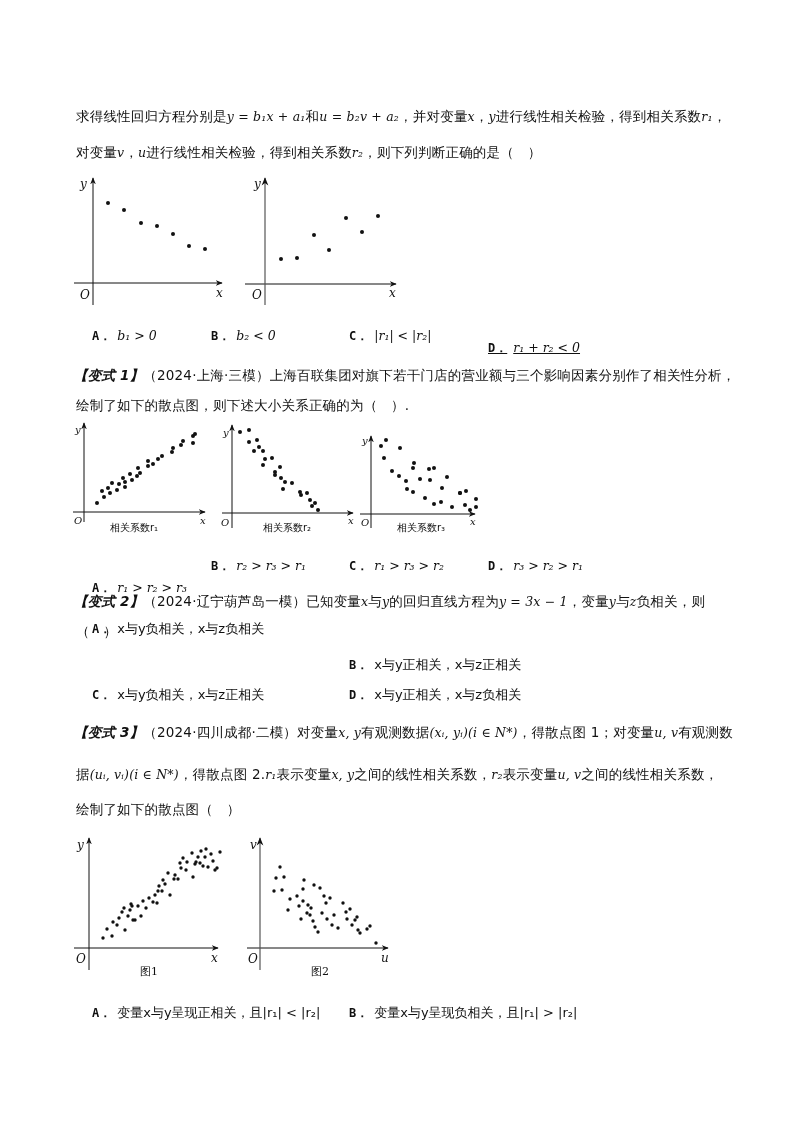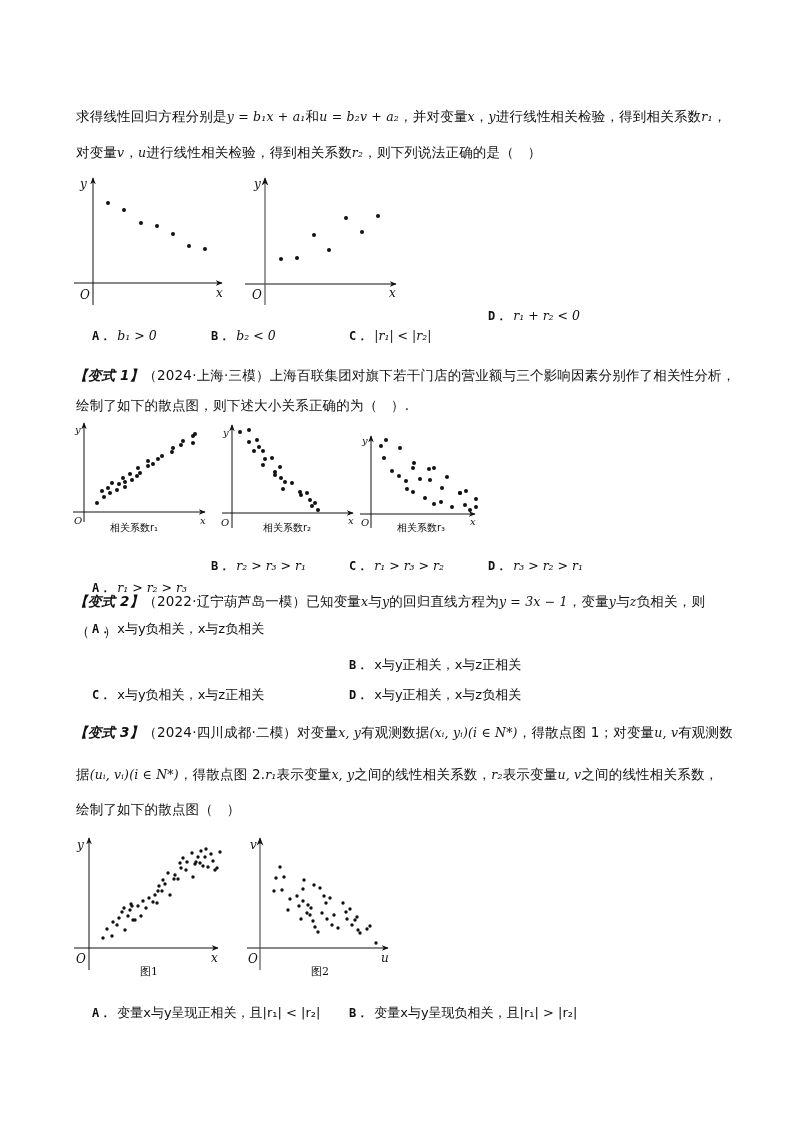--- a/index.html
+++ b/index.html
@@ -14,21 +14,21 @@
   svg text.cap { font-family: "DejaVu Sans", sans-serif; font-style: normal; font-size: 10px; }
   .plot { position: absolute; }
 </style>
 </head>
 <body>
 
 <div class="line" style="top:108px;">
   <span>求得线性回归方程分别是</span><span class="m">y = b₁x + a₁</span><span>和</span><span class="m">u = b₂v + a₂</span><span>，并对变量</span><span class="m">x</span><span>，</span><span class="m">y</span><span>进行线性相关检验，得到相关系数</span><span class="m">r₁</span><span>，</span>
 </div>
 <div class="line" style="top:144px;">
-  <span>对变量</span><span class="m">v</span><span>，</span><span class="m">u</span><span>进行线性相关检验，得到相关系数</span><span class="m">r₂</span><span>，则下列说法正确的是（　）</span>
+  <span>对变量</span><span class="m">v</span><span>，</span><span class="m">u</span><span>进行线性相关检验，得到相关系数</span><span class="m">r₂</span><span>，则下列判断正确的是（　）</span>
 </div>
 
 <svg class="plot" style="left:0;top:0;" width="794" height="1123">
   <defs>
     <marker id="arr" viewBox="0 0 10 10" refX="9" refY="5" markerWidth="7" markerHeight="7" orient="auto">
       <path d="M0,1 L10,5 L0,9 L3,5 Z" fill="#111"></path>
     </marker>
   </defs>
 
   <g>
@@ -290,36 +290,36 @@
         <circle cx="367" cy="929" r="1.7" fill="#111"></circle>
         <circle cx="370" cy="926" r="1.7" fill="#111"></circle>
         <circle cx="376" cy="943" r="1.7" fill="#111"></circle>
       </g>
   </g>
 </svg>
 
 <div class="opt" style="left:92px;top:328px;"><span class="lbl">A．</span><span class="m">b₁ &gt; 0</span></div>
 <div class="opt" style="left:211px;top:328px;"><span class="lbl">B．</span><span class="m">b₂ &lt; 0</span></div>
 <div class="opt" style="left:349px;top:328px;"><span class="lbl">C．</span><span class="m">|r₁| &lt; |r₂|</span></div>
-<div class="opt" style="left:488px;top:308px;"><span class="lbl">D．</span><span class="m">r₁ + r₂ &lt; 0</span></div>
+<div class="opt" style="left:488px;top:340px;text-decoration:underline;"><span class="lbl">D．</span><span class="m">r₁ + r₂ &lt; 0</span></div>
 
 <div class="line" style="left:74px;top:367px;">
   <span class="b">【变式 1】</span><span>（2024·上海·三模）</span><span>上海百联集团对旗下若干门店的营业额与三个影响因素分别作了相关性分析，</span>
 </div>
 <div class="line" style="top:397px;">
   <span>绘制了如下的散点图，则下述大小关系正确的为（　）.</span>
 </div>
 
 <div class="opt" style="left:92px;top:580px;"><span class="lbl">A．</span><span class="m">r₁ &gt; r₂ &gt; r₃</span></div>
 <div class="opt" style="left:211px;top:558px;"><span class="lbl">B．</span><span class="m">r₂ &gt; r₃ &gt; r₁</span></div>
 <div class="opt" style="left:349px;top:558px;"><span class="lbl">C．</span><span class="m">r₁ &gt; r₃ &gt; r₂</span></div>
 <div class="opt" style="left:488px;top:558px;"><span class="lbl">D．</span><span class="m">r₃ &gt; r₂ &gt; r₁</span></div>
 
 <div class="line" style="left:74px;top:593px;">
-  <span class="b">【变式 2】</span><span>（2022·辽宁葫芦岛一模）</span><span>已知变量</span><span class="m">x</span><span>与</span><span class="m">y</span><span>的回归直线方程为</span><span class="m">y = 3x − 1</span><span>，变量</span><span class="m">y</span><span>与</span><span class="m">z</span><span>负相关，则</span>
+  <span class="b">【变式 2】</span><span>（2024·辽宁葫芦岛一模）</span><span>已知变量</span><span class="m">x</span><span>与</span><span class="m">y</span><span>的回归直线方程为</span><span class="m">y = 3x − 1</span><span>，变量</span><span class="m">y</span><span>与</span><span class="m">z</span><span>负相关，则</span>
 </div>
 <div class="line" style="top:623px;">
   <span>（　）</span>
 </div>
 <div class="opt" style="left:92px;top:620px;text-align:right;"><span class="lbl">A．</span><span>x与y负相关，</span><span>x与z负相关</span></div>
 <div class="opt" style="left:349px;top:656px;text-align:right;"><span class="lbl">B．</span><span>x与y正相关，</span><span>x与z正相关</span></div>
 <div class="opt" style="left:92px;top:686px;"><span class="lbl">C．</span><span>x与y负相关，</span><span>x与z正相关</span></div>
 <div class="opt" style="left:349px;top:686px;"><span class="lbl">D．</span><span>x与y正相关，</span><span>x与z负相关</span></div>
 
 <div class="line" style="left:74px;top:724px;">

